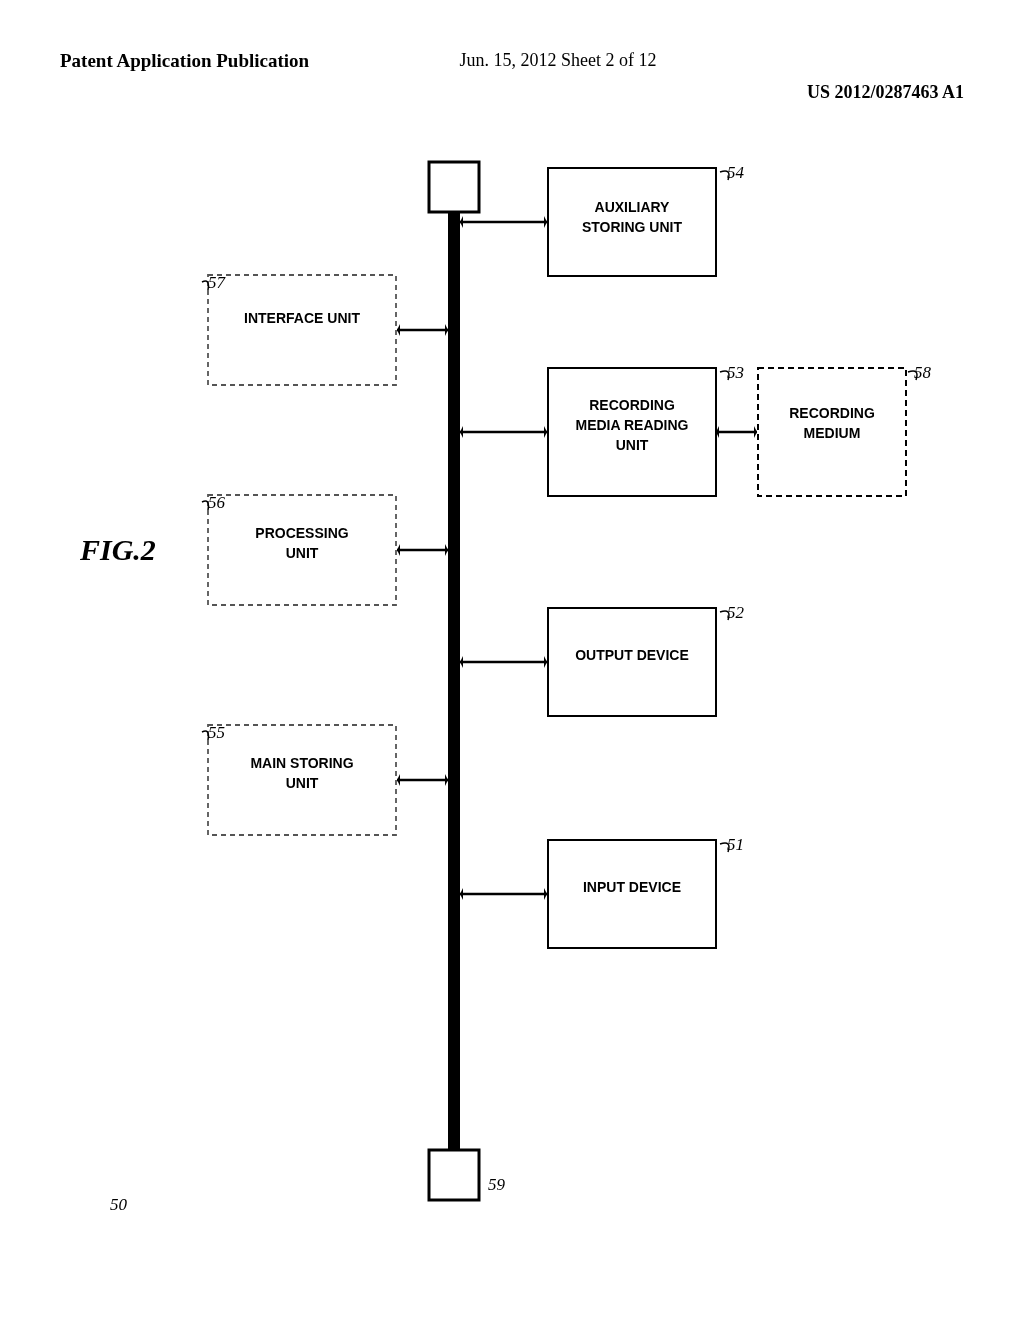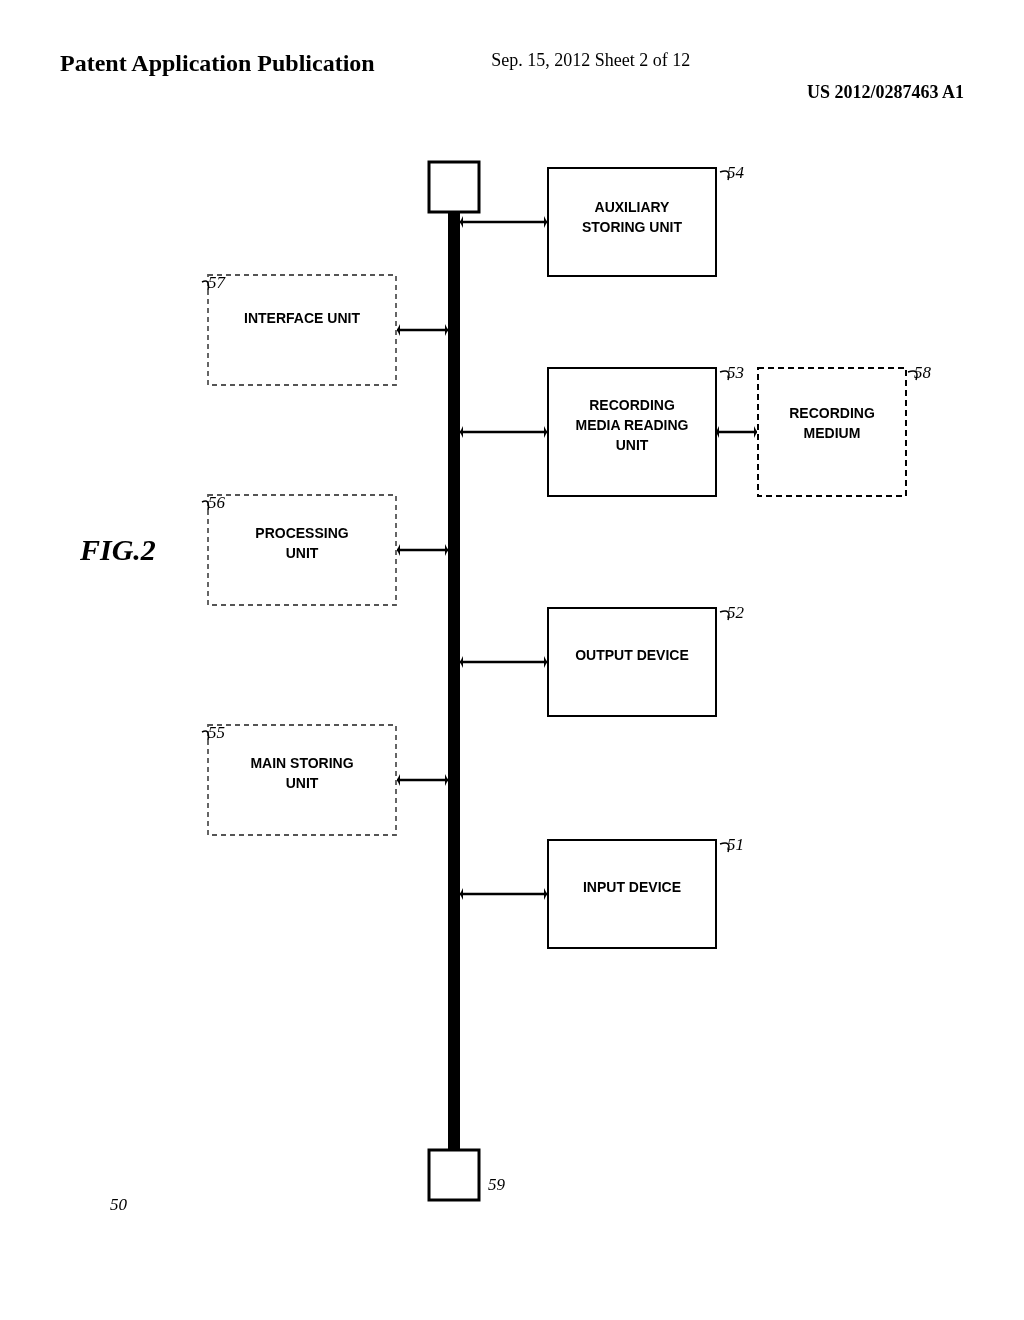--- a/index.html
+++ b/index.html
@@ -15,21 +15,21 @@
     
     .header {
       display: flex;
       justify-content: space-between;
       align-items: flex-start;
       padding: 50px 60px 0 60px;
       font-size: 18px;
     }
     .header-left {
       font-weight: bold;
-      font-size: 24px;
+      font-size: 19px;
     }
     .header-center {
       font-size: 18px;
       text-align: center;
     }
     .header-right {
       font-size: 18px;
       font-weight: bold;
       margin-top: 32px;
     }
@@ -41,21 +41,21 @@
       left: 60px;
       width: 900px;
       height: 1100px;
     }
   </style>
 </head>
 <body>
 
 <div class="header">
   <div class="header-left">Patent Application Publication</div>
-  <div class="header-center">Sep. 15, 2012   Sheet 2 of 12</div>
+  <div class="header-center">Jun. 15, 2012   Sheet 2 of 12</div>
   <div class="header-right">US 2012/0287463 A1</div>
 </div>
 
 <div class="diagram">
   <svg width="900" height="1100" viewBox="0 0 900 1100" xmlns="http://www.w3.org/2000/svg">
 
     <text x="20" y="420" font-size="30" font-weight="bold" font-style="italic" font-family="Times New Roman, serif">FIG.2</text>
 
     <text x="50" y="1070" font-size="17" font-style="italic" font-family="Times New Roman, serif">50</text>
 

